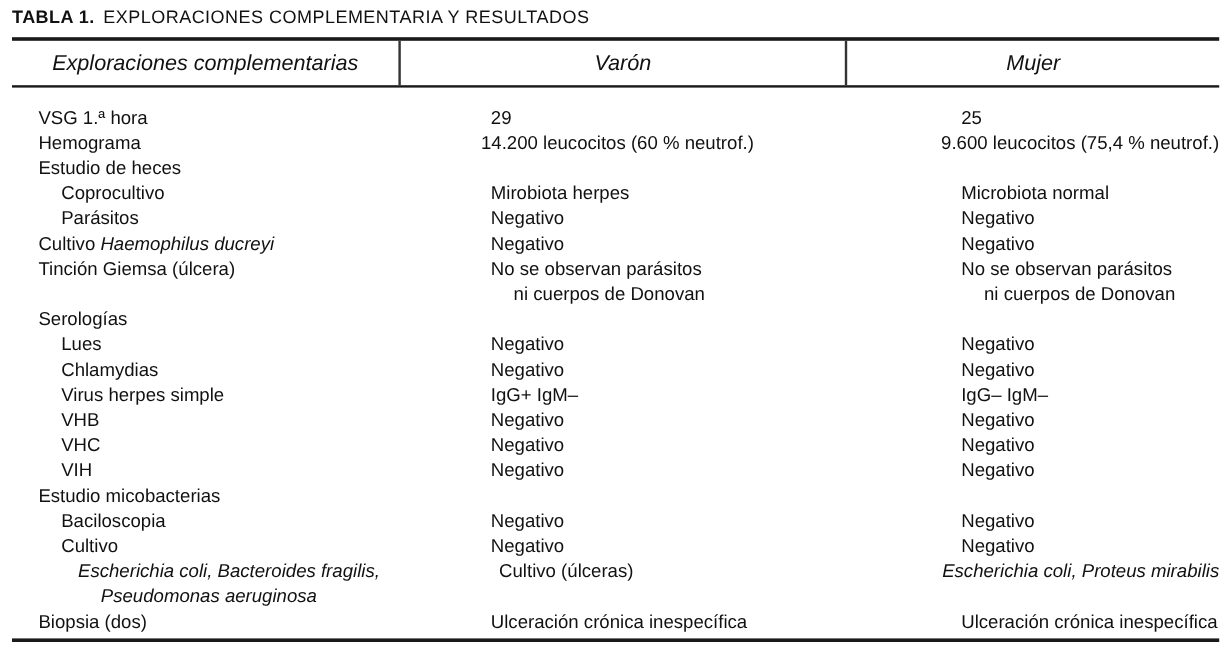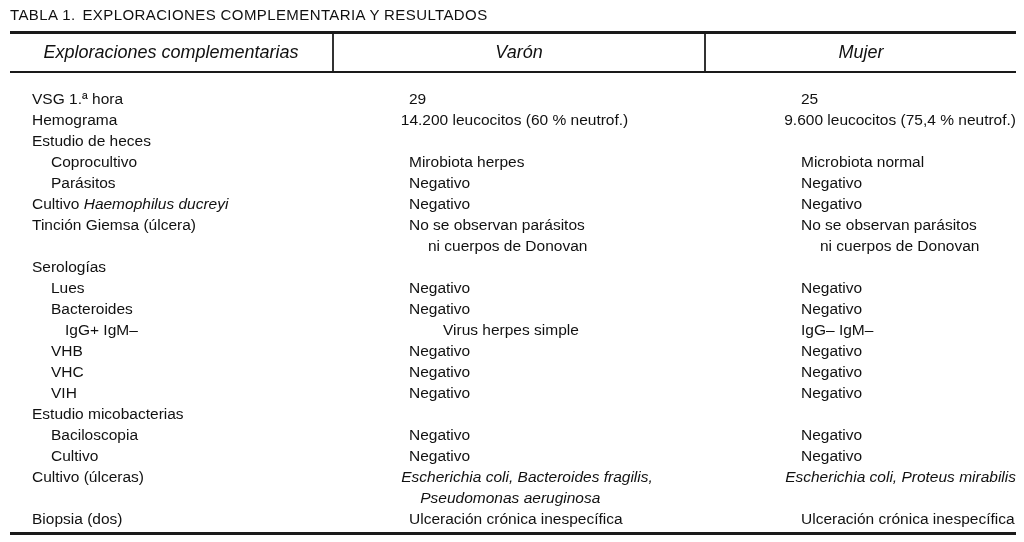--- a/index.html
+++ b/index.html
@@ -16,21 +16,21 @@
     background: #ffffff;
     overflow: hidden;
   }
   .title {
     position: absolute;
     left: 10px; top: 6px;
     font-size: 15px;
     letter-spacing: 0.4px;
     white-space: nowrap;
   }
-  .title .bold { font-weight: normal; margin-right: 7px; }
+  .title .bold { font-weight: bold; margin-right: 7px; }
   .tbl {
     position: absolute;
     left: 10px; top: 31px;
     width: 1006px;
     border-top: 3.5px solid #1a1a1a;
     border-bottom: 3.5px solid #1a1a1a;
   }
   .thead {
     display: flex;
     height: 37px;
@@ -164,35 +164,35 @@
           </div>
     <div class="cell c2">
             <div class="line">Negativo</div>
           </div>
     <div class="cell c3">
             <div class="line">Negativo</div>
           </div>
   </div>
         <div class="row">
     <div class="cell c1">
-            <div class="line indent"><span>Bacteroides</span></div>
-          </div>
-    <div class="cell c2">
-            <div class="line">Negativo</div>
-          </div>
-    <div class="cell c3">
-            <div class="line">Negativo</div>
-          </div>
-  </div>
-        <div class="row">
+            <div class="line indent"><span>Chlamydias</span></div>
+          </div>
+    <div class="cell c2">
+            <div class="line">Negativo</div>
+          </div>
+    <div class="cell c3">
+            <div class="line">Negativo</div>
+          </div>
+  </div>
+        <div class="row">
+    <div class="cell c1">
+            <div class="line indent"><span>Virus herpes simple</span></div>
+          </div>
     <div class="cell c2">
             <div class="line">IgG+ IgM–</div>
-          </div>
-    <div class="cell c1">
-            <div class="line indent"><span>Virus herpes simple</span></div>
           </div>
     <div class="cell c3">
             <div class="line">IgG– IgM–</div>
           </div>
   </div>
         <div class="row">
     <div class="cell c1">
             <div class="line indent"><span>VHB</span></div>
           </div>
     <div class="cell c2">
@@ -247,26 +247,26 @@
             <div class="line indent"><span>Cultivo</span></div>
           </div>
     <div class="cell c2">
             <div class="line">Negativo</div>
           </div>
     <div class="cell c3">
             <div class="line">Negativo</div>
           </div>
   </div>
         <div class="row">
-    <div class="cell c1">
-            <div class="line"><span>Cultivo (úlceras)</span></div>
-          </div>
     <div class="cell c2">
             <div class="line it">Escherichia coli, Bacteroides fragilis,</div>
             <div class="line indent it">Pseudomonas aeruginosa</div>
+          </div>
+    <div class="cell c1">
+            <div class="line"><span>Cultivo (úlceras)</span></div>
           </div>
     <div class="cell c3">
             <div class="line it">Escherichia coli, Proteus mirabilis</div>
           </div>
   </div>
         <div class="row">
     <div class="cell c1">
             <div class="line"><span>Biopsia (dos)</span></div>
           </div>
     <div class="cell c2">

